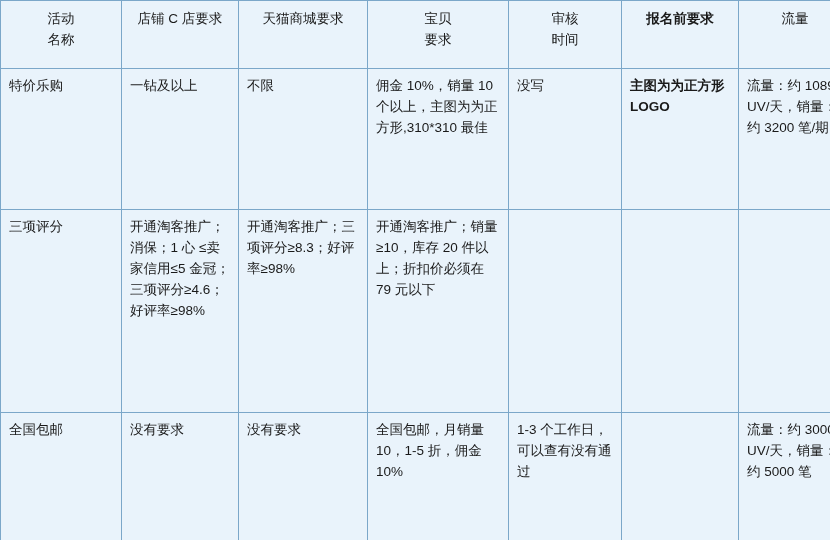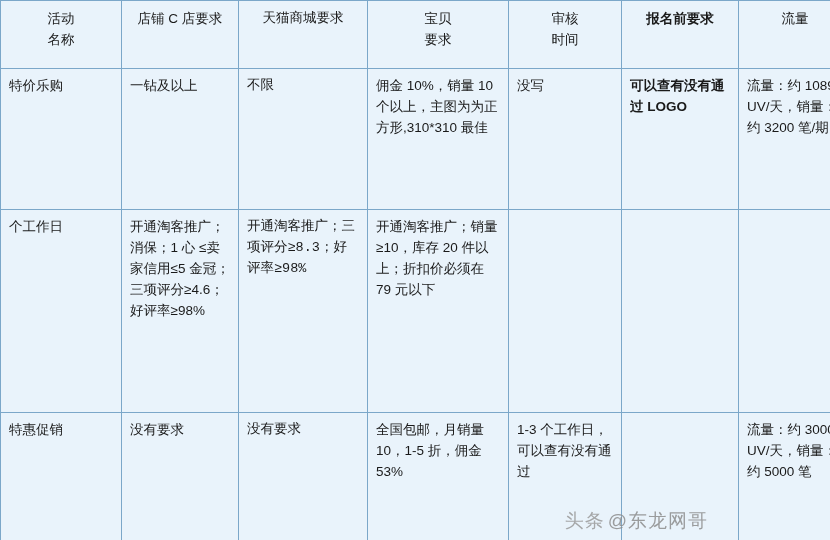--- a/index.html
+++ b/index.html
@@ -39,21 +39,21 @@
     overflow: hidden;
   }
   table.grid tr.header td {
     background: #e9f3fb;
     text-align: center;
     vertical-align: top;
     padding-top: 8px;
   }
   td.c1 { width: 104px; }
   td.c2 { width: 100px; margin-top: 37px; }
-  td.c3 { width: 112px; font-family: Liberation Mono, monospace; }
+  td.c3 { width: 112px; }
   td.c4 { width: 124px; }
   td.c5 { width: 96px; margin-left: 48px; }
   td.c6 { width: 100px; font-weight: bold; }
   td.c7 { width: 96px; }
 
   tr.header td.c1,
   tr.header td.c2,
   tr.header td.c3,
   tr.header td.c4,
   tr.header td.c5,
@@ -135,30 +135,30 @@
       <td class="c3 body-cell">
             <span class="cell-text">不限</span>
           </td>
       <td class="c4 body-cell">
             <span class="cell-text">佣金 10%，销量 10 个以上，主图为为正方形,310*310 最佳</span>
           </td>
       <td class="c5 body-cell">
             <span class="cell-text">没写</span>
           </td>
       <td class="c6 body-cell">
-            <span class="cell-text">可以查有没有通过 LOGO</span>
+            <span class="cell-text">主图为为正方形 LOGO</span>
           </td>
       <td class="c7 body-cell">
             <span class="cell-text">流量：约 10890 UV/天，销量：约 3200 笔/期</span>
           </td>
 
     </tr>
     <tr class="r2">
       <td class="c1 body-cell">
-            <span class="cell-text">个工作日</span>
+            <span class="cell-text">三项评分</span>
           </td>
       <td class="c2 body-cell">
             <span class="cell-text">开通淘客推广；消保；1 心 ≤卖家信用≤5 金冠；三项评分≥4.6；好评率≥98%</span>
           </td>
       <td class="c3 body-cell">
             <span class="cell-text">开通淘客推广；三项评分≥8.3；好评率≥98%</span>
           </td>
       <td class="c4 body-cell">
             <span class="cell-text">开通淘客推广；销量≥10，库存 20 件以上；折扣价必须在 79 元以下</span>
           </td>
@@ -168,41 +168,38 @@
       <td class="c6 body-cell">
             <span class="cell-text"></span>
           </td>
       <td class="c7 body-cell">
             <span class="cell-text"></span>
           </td>
 
     </tr>
     <tr class="r3">
       <td class="c1 body-cell">
-            <span class="cell-text">特惠促销</span>
+            <span class="cell-text">全国包邮</span>
           </td>
       <td class="c2 body-cell">
             <span class="cell-text">没有要求</span>
           </td>
       <td class="c3 body-cell">
             <span class="cell-text">没有要求</span>
           </td>
       <td class="c4 body-cell">
-            <span class="cell-text">全国包邮，月销量 10，1-5 折，佣金 53%</span>
+            <span class="cell-text">全国包邮，月销量 10，1-5 折，佣金 10%</span>
           </td>
       <td class="c5 body-cell">
             <span class="cell-text">1-3 个工作日，可以查有没有通过</span>
           </td>
       <td class="c6 body-cell">
             <span class="cell-text"></span>
           </td>
       <td class="c7 body-cell">
             <span class="cell-text">流量：约 3000 UV/天，销量：约 5000 笔</span>
           </td>
 
     </tr>
   </tbody>
     </table>
 
-  <div class="watermark">
-    <span class="wm-logo">头条</span><span>@东龙网哥</span>
-  </div>
 </div>
 
 </body></html>

